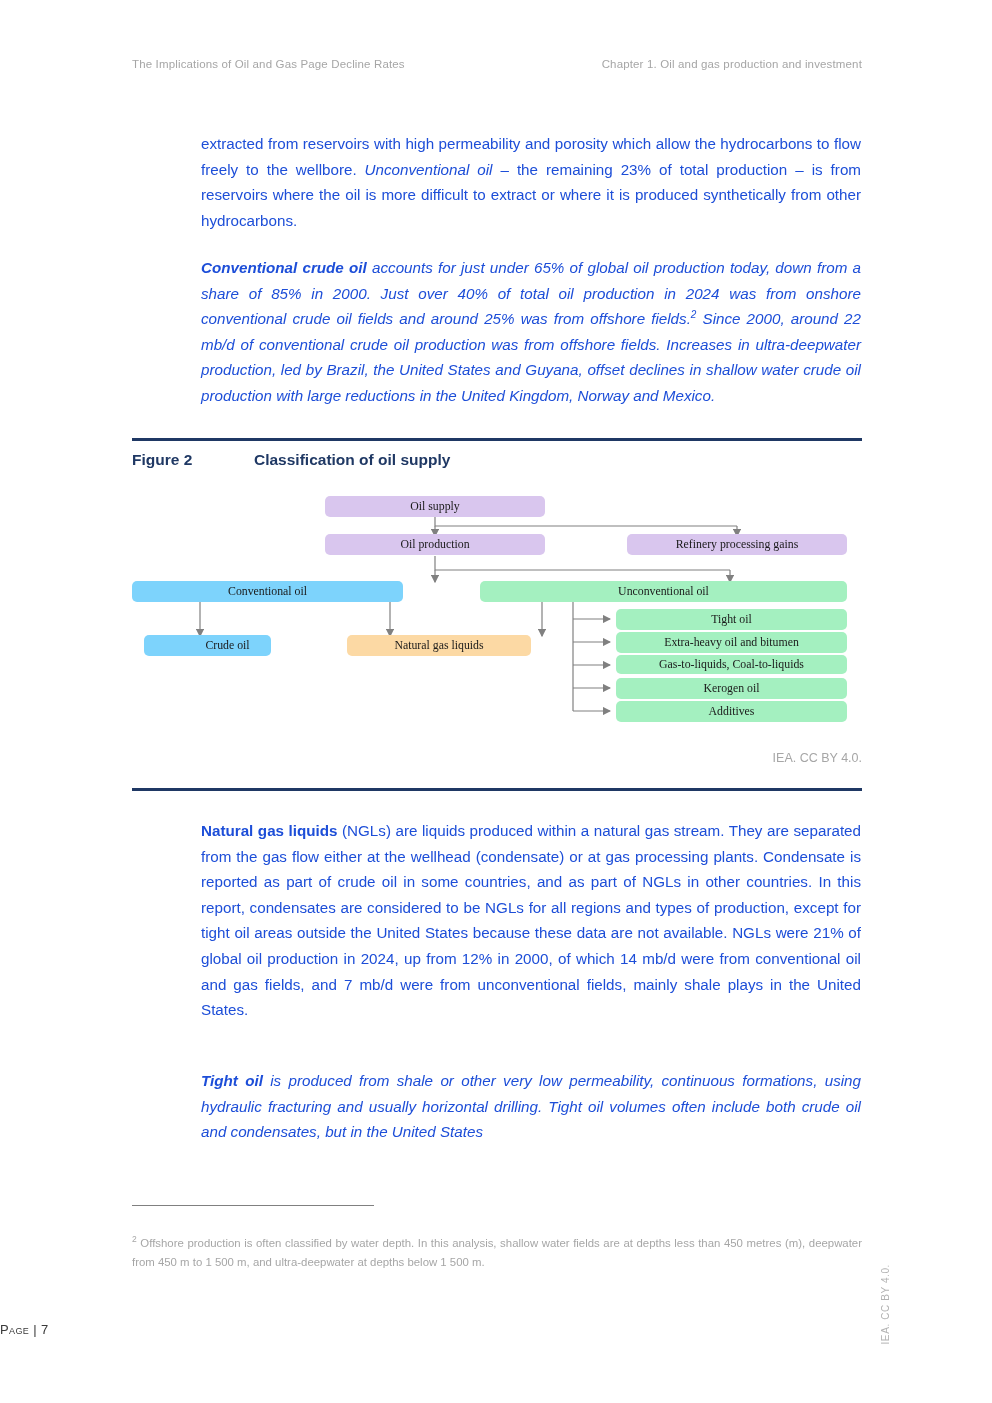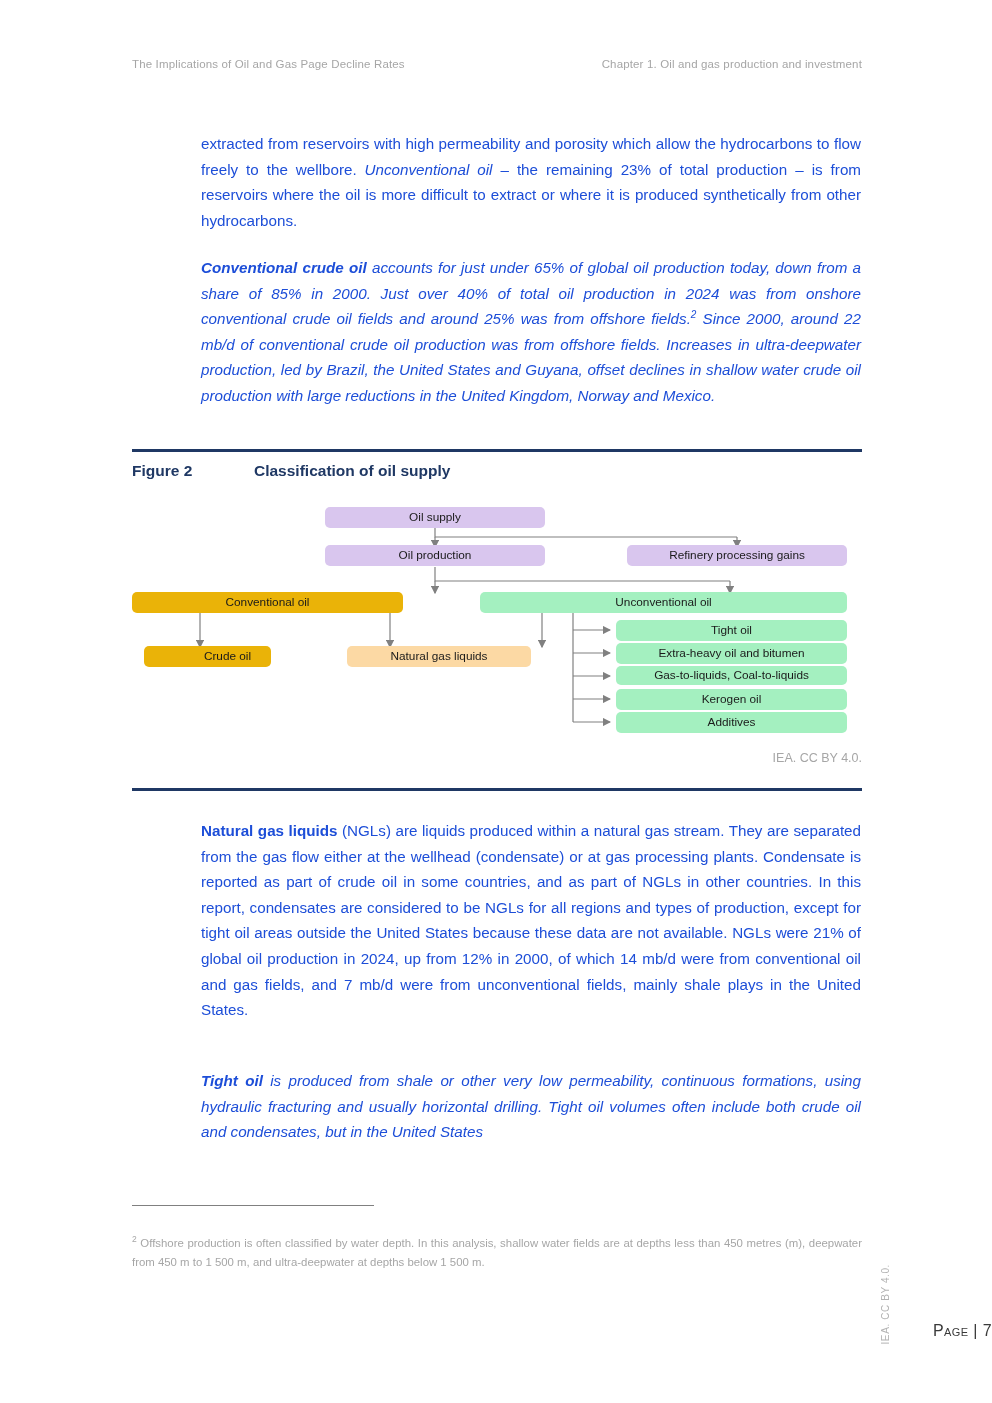--- a/index.html
+++ b/index.html
@@ -36,21 +36,21 @@
   .i{font-style:italic;}
   sup{font-size:10px;vertical-align:super;line-height:0;}
 
   #para-1{top:131px;}
   #para-2{top:255px;font-style:italic;}
   #para-3{top:818px;}
   #para-4{top:1068px;font-style:italic;}
 
   
   .figure{
-    position:absolute;left:132px;top:449px;width:730px;
+    position:absolute;left:132px;top:438px;width:730px;
   }
   .rule-top{height:2.5px;background:#1f3864;width:100%;}
   .rule-bottom{
     position:absolute;left:132px;top:788px;width:730px;
     height:2.5px;background:#1f3864;
   }
   .fig-caption{
     display:flex;align-items:baseline;
     padding-top:10px;
     color:#1f3864;font-weight:bold;font-size:15.5px;
@@ -67,23 +67,24 @@
   .node{
     position:absolute;
     box-sizing:border-box;
     border-radius:5px;
     display:flex;align-items:center;justify-content:center;
     font-size:11.8px;
     color:#1a1a1a;
     text-align:center;
     line-height:1.1;
     white-space:nowrap;
+    font-family:Liberation Serif, serif;
   }
   .n-purple{background:#d9c6ee;}
-  .n-blue{background:#eab308;}
+  .n-blue{background:#7dd3fc;}
   .n-orange{background:#fcd9a4;}
   .n-green{background:#a4f0c0;}
 
   .diagram svg{position:absolute;left:0;top:0;width:730px;height:252px;}
 
   .credit{
     position:absolute;left:132px;top:751px;width:730px;
     text-align:right;font-size:12.5px;color:#a6a6a6;
   }
 
@@ -95,21 +96,21 @@
   .footnote{
     position:absolute;left:132px;top:1234px;width:730px;
     font-size:11.4px;line-height:19px;color:#a6a6a6;
     text-align:justify;
   }
   .footnote sup{font-size:8.5px;}
 
   
   .pagefoot{
     position:absolute;left:0;top:1322px;width:992px;
-    text-align:right;font-size:16px;color:#3a3a3a;
+    text-align:left;font-size:13px;color:#3a3a3a;
     font-variant:small-caps;letter-spacing:.4px;
   }
   .side-credit{
     position:absolute;left:880px;top:1264px;
     font-size:10px;color:#b3b3b3;
     letter-spacing:.6px;
     writing-mode:vertical-rl;
     transform:rotate(180deg);
     white-space:nowrap;
   }

